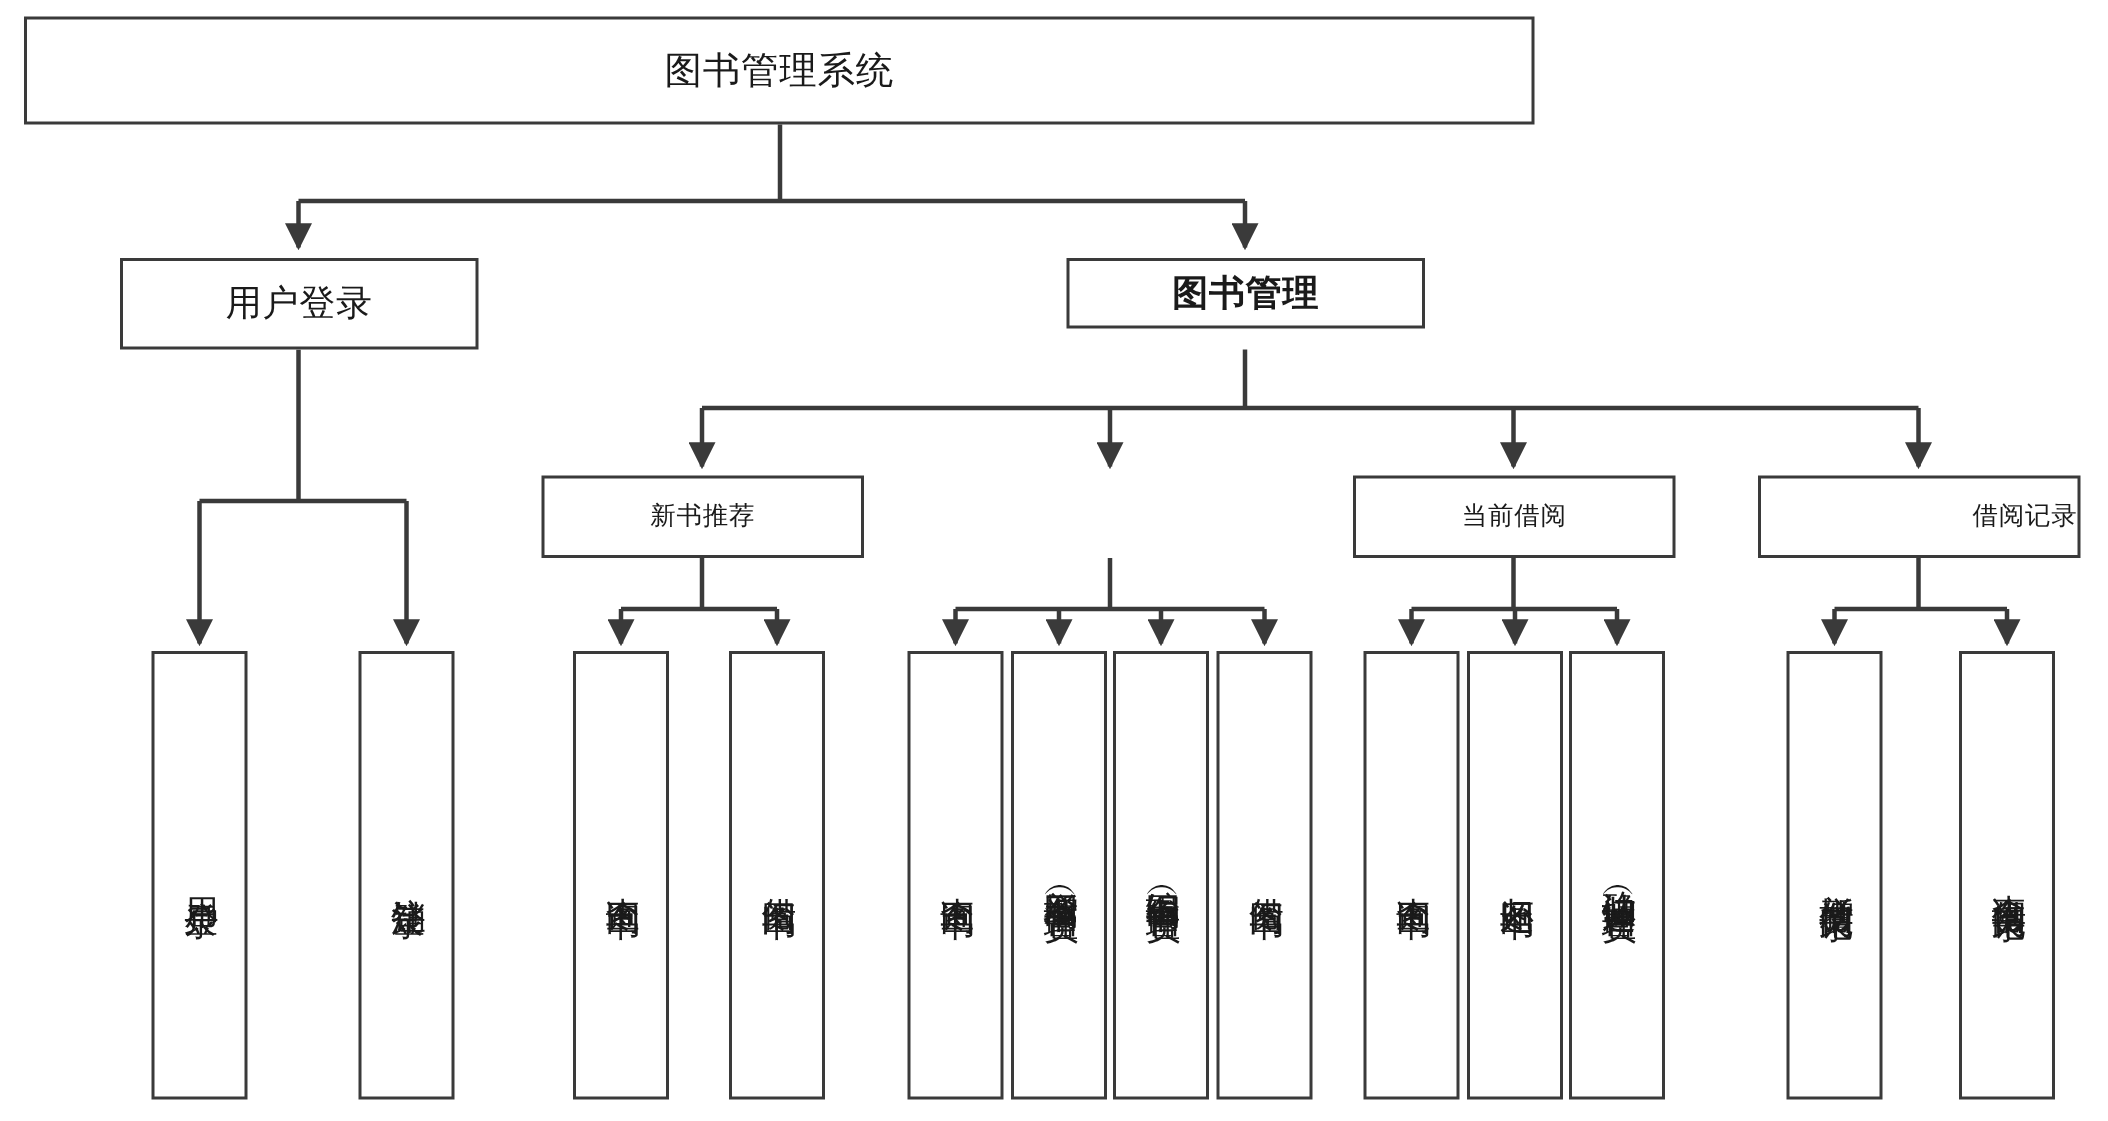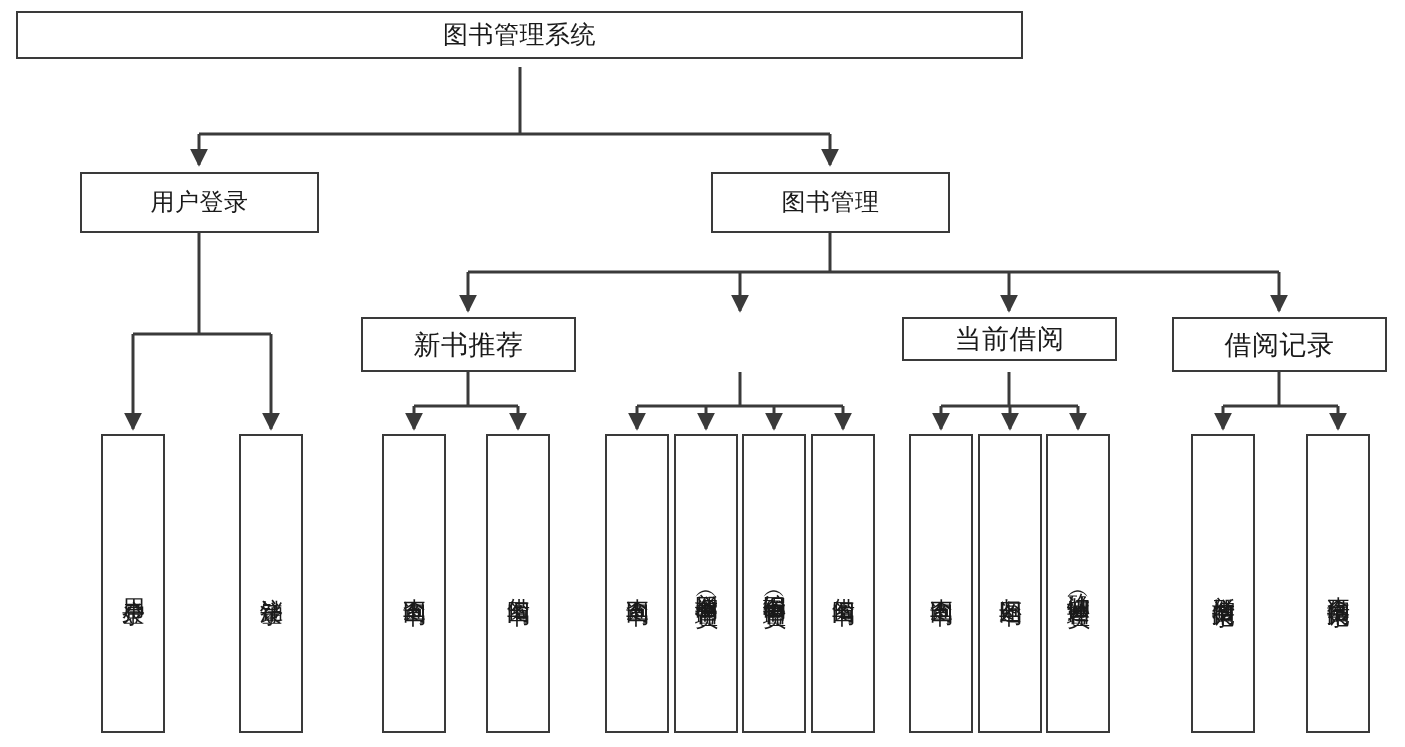--- a/index.html
+++ b/index.html
@@ -42,21 +42,21 @@
     line-height: 1.18;
     letter-spacing: 0.5px;
   }
   .node-root .node-label {
     font-size: 25px;
   }
   .node-mid .node-label {
     font-size: 24px;
   }
   .node-sub .node-label {
-    font-size: 27px;
+    font-size: 17px;
   }
   .node-leaf {
     writing-mode: vertical-rl;
     text-orientation: upright;
   }
   .node-leaf .node-label {
     writing-mode: vertical-rl;
     text-orientation: upright;
     font-size: 23px;
     line-height: 1.12;
@@ -122,42 +122,42 @@
       <path d="M 1010 406 L 1010 429" marker-end="url(#arrow)"></path>
       <path d="M 1078 406 L 1078 429" marker-end="url(#arrow)"></path>
 
       <path d="M 1279 372 L 1279 406"></path>
       <path d="M 1223 406 L 1338 406"></path>
       <path d="M 1223 406 L 1223 429" marker-end="url(#arrow)"></path>
       <path d="M 1338 406 L 1338 429" marker-end="url(#arrow)"></path>
     </g>
   </svg>
 
-  <div class="node node-root" style="left:16px; top:11px; width:1007px; height:48px;">
+  <div class="node node-root" style="left:16px; top:11px; width:1007px; height:72px;">
     <span class="node-label">图书管理系统</span>
   </div>
 
   <div class="node node-mid" style="left:80px; top:172px; width:239px; height:61px;">
     <span class="node-label">用户登录</span>
   </div>
 
-  <div class="node node-mid" style="left:711px; top:172px; width:239px; height:61px;">
+  <div class="node node-mid" style="left:711px; top:172px; width:239px; height:47px;font-weight:bold;">
     <span class="node-label">图书管理</span>
   </div>
 
   <div class="node node-sub" style="left:361px; top:317px; width:215px; height:55px;">
     <span class="node-label">新书推荐</span>
   </div>
 
 
-  <div class="node node-sub" style="left:902px; top:317px; width:215px; height:44px;">
+  <div class="node node-sub" style="left:902px; top:317px; width:215px; height:55px;">
     <span class="node-label">当前借阅</span>
   </div>
 
-  <div class="node node-sub" style="left:1172px; top:317px; width:215px; height:55px;">
+  <div class="node node-sub" style="left:1172px; top:317px; width:215px; height:55px;justify-content:flex-end;">
     <span class="node-label">借阅记录</span>
   </div>
 
   <div class="node node-leaf" style="left:101px; top:434px; width:64px; height:299px;">
     <span class="node-label">用户登录</span>
   </div>
 
   <div class="node node-leaf" style="left:239px; top:434px; width:64px; height:299px;">
     <span class="node-label">注销登录</span>
   </div>

